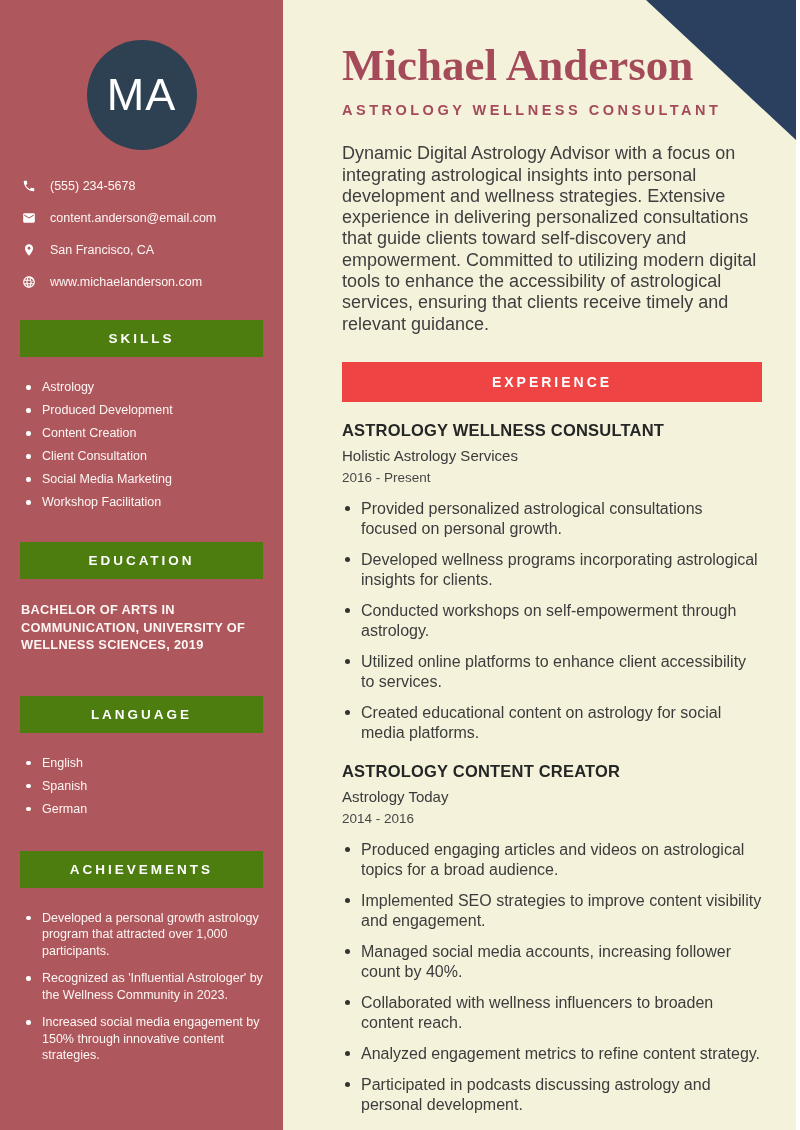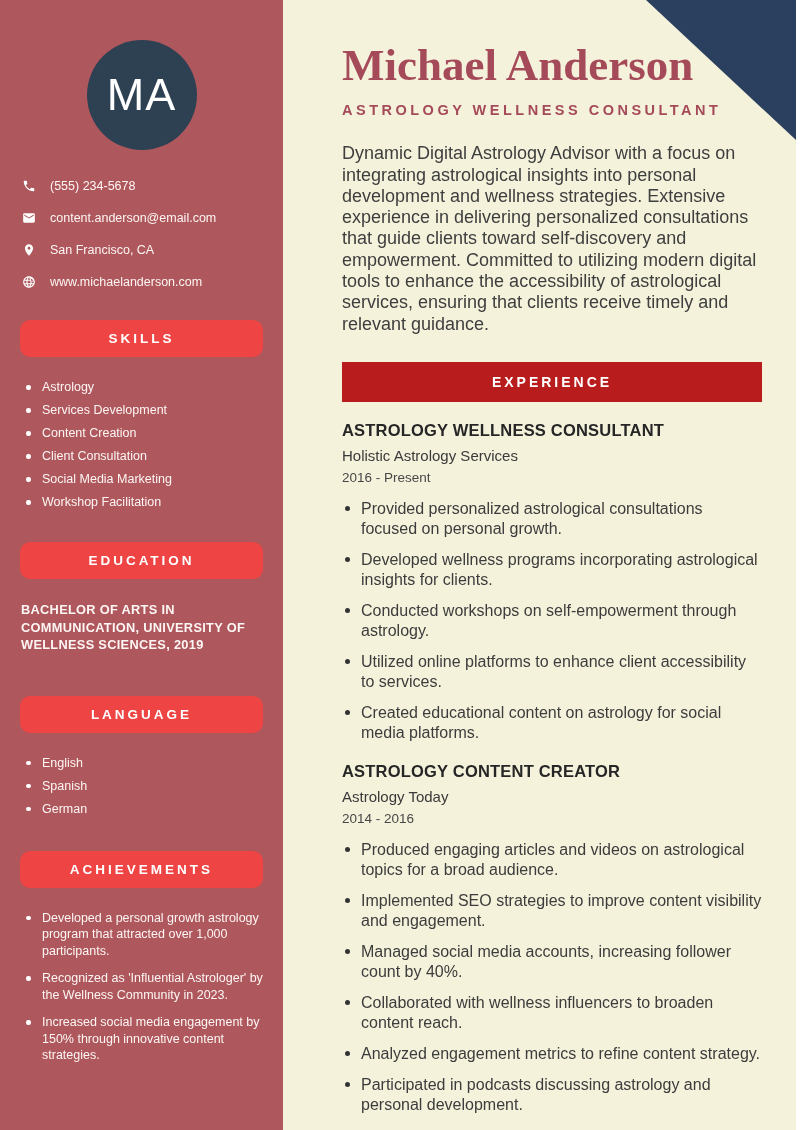--- a/index.html
+++ b/index.html
@@ -27,21 +27,21 @@
   }
   .contact { list-style: none; margin: 28px 0 0 0; padding: 0 0 0 2px; }
   .contact li {
     display: flex; align-items: center; gap: 14px;
     font-size: 12.5px; line-height: 16px; margin-bottom: 16px;
   }
   .cicon { width: 14px; height: 14px; flex: 0 0 14px; display: inline-flex; }
   .cicon svg { width: 14px; height: 14px; fill: #ffffff; }
 
   .side-bar-title {
-    background: #ef4444; height: 37px; border-radius: 10px;
+    background: #4d7c0f; height: 37px; border-radius: 0;
     display: flex; align-items: center; justify-content: center;
     color: #ffffff; font-weight: bold; font-size: 13.5px; letter-spacing: 3px;
   }
   .mt-skills { margin-top: 30px; }
   .mt-education { margin-top: 32px; }
   .mt-language { margin-top: 42px; }
   .mt-achievements { margin-top: 34px; }
 
   .side-list { list-style: none; margin: 22px 0 0 0; padding: 0; }
   .side-list li {
@@ -72,21 +72,21 @@
   }
   .role {
     margin: 13px 0 0 0; font-size: 14.5px; font-weight: bold;
     letter-spacing: 3.5px; color: #a54a59;
   }
   .summary {
     margin: 25px 0 0 0; font-size: 18px; line-height: 21.3px; color: #3e3e3e;
     max-width: 452px;
   }
   .banner {
-    margin-top: 27px; height: 40px; background: #b91c1c;
+    margin-top: 27px; height: 40px; background: #ef4444;
     display: flex; align-items: center; justify-content: center;
     color: #ffffff; font-weight: bold; font-size: 14px; letter-spacing: 3px;
   }
   .job-title {
     margin: 19px 0 0 0; font-size: 16.5px; font-weight: bold;
     letter-spacing: 0.2px; color: #262626;
   }
   .company { margin-top: 7px; font-size: 15px; color: #3a3a3a; }
   .dates { margin-top: 6px; font-size: 13.5px; color: #474747; }
   .job-bullets { list-style: none; margin: 14px 0 0 0; padding: 0; }
@@ -142,21 +142,21 @@
         </span>
         <span>www.michaelanderson.com</span>
       </li>
     </ul>
 
     <div class="side-bar-title mt-skills">
       <span>SKILLS</span>
     </div>
     <ul class="side-list">
       <li>Astrology</li>
-      <li>Services Development</li>
+      <li>Produced Development</li>
       <li>Content Creation</li>
       <li>Client Consultation</li>
       <li>Social Media Marketing</li>
       <li>Workshop Facilitation</li>
     </ul>
 
     <div class="side-bar-title mt-education">
       <span>EDUCATION</span>
     </div>
     <p class="edu-text">BACHELOR OF ARTS IN COMMUNICATION, UNIVERSITY OF WELLNESS SCIENCES, 2019</p>

